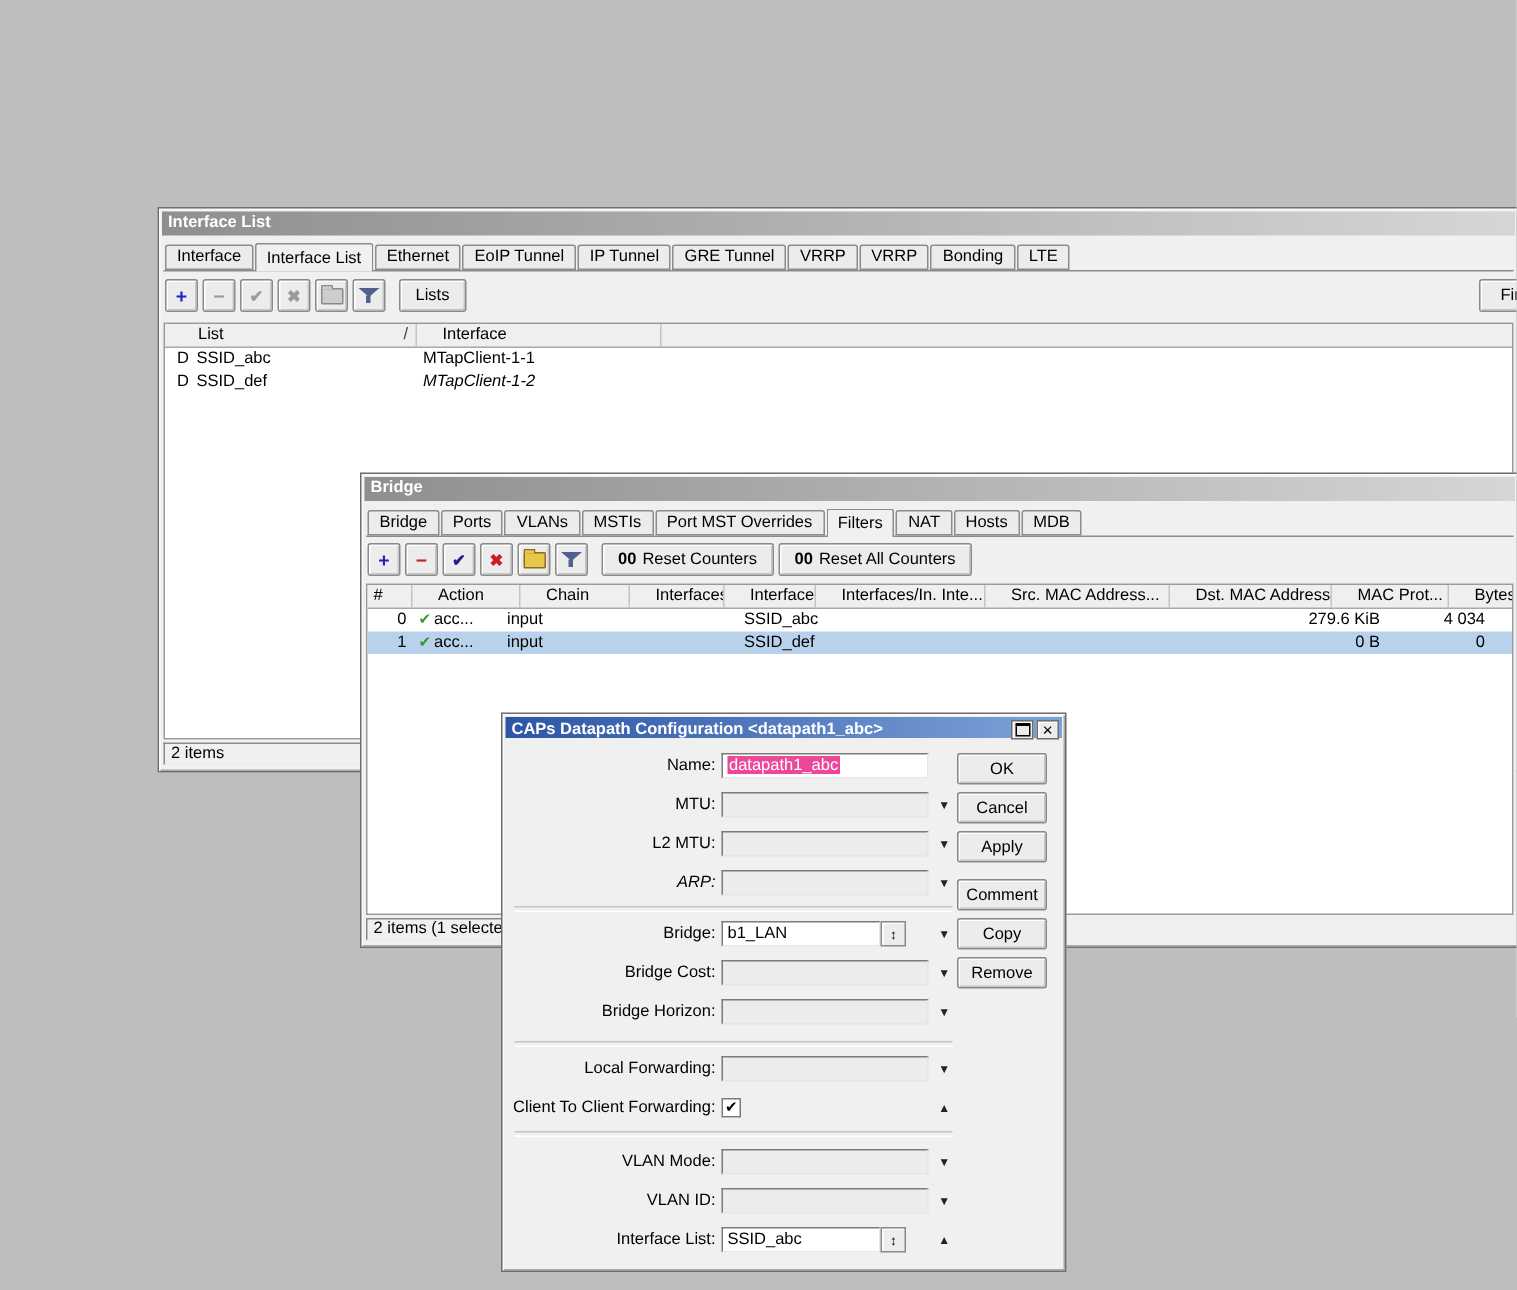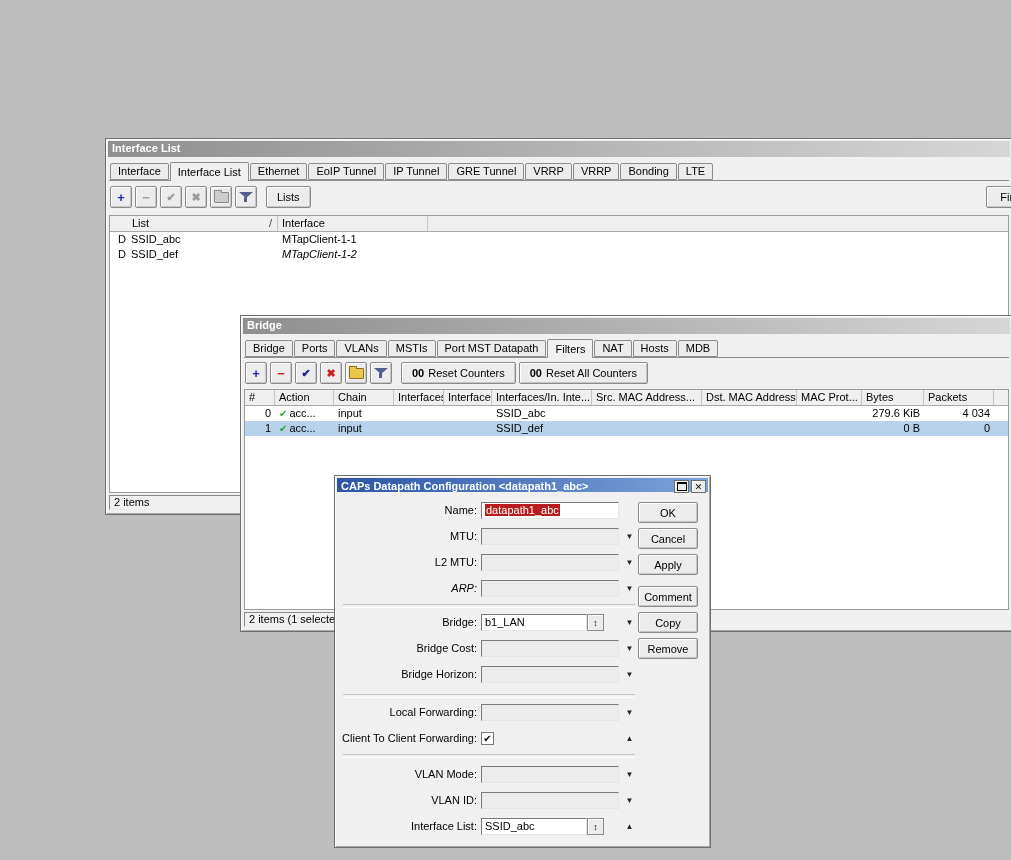--- a/index.html
+++ b/index.html
@@ -38,21 +38,21 @@
   .folder{width:13px;height:9px;background:#e8c84a;border:1px solid #8a6d1f;position:relative;border-radius:1px;}
   .folder::before{content:"";position:absolute;left:-1px;top:-3px;width:6px;height:2px;background:#e8c84a;
        border:1px solid #8a6d1f;border-bottom:none;border-radius:1px 1px 0 0;}
   .folder.gray{background:#cdcdcd;border-color:#8a8a8a;} .folder.gray::before{background:#cdcdcd;border-color:#8a8a8a;}
   .funnel{position:relative;width:14px;height:12px;}
   .funnel::before{content:"";position:absolute;left:0;top:1px;border-left:7px solid transparent;
        border-right:7px solid transparent;border-top:6px solid #50618f;}
   .funnel::after{content:"";position:absolute;left:5px;top:6px;width:3px;height:5px;background:#50618f;}
 
   .table-area{position:absolute;left:3px;right:3px;bottom:21px;background:#fff;border:1px solid #9a9a9a;overflow:hidden;}
-  .thead{background:#efefef;border-bottom:1px solid #a8a8a8;height:15px;}
+  .thead{background:#efefef;border-bottom:1px solid #a8a8a8;height:15px;gap:13px;}
   .th{border-right:1px solid #c4c4c4;padding:0 4px;height:15px;line-height:15px;overflow:hidden;white-space:nowrap;position:relative;box-sizing:border-box;}
   .trow{height:15px;line-height:15px;white-space:nowrap;}
   .td{overflow:hidden;padding:0 4px;box-sizing:border-box;}
   .right{text-align:right;}
   .selected-row{background:#b9d2ec;}
   .italic{font-style:italic;}
 
   .statusbar{position:absolute;left:3px;right:3px;bottom:3px;height:17px;display:flex;align-items:center;}
   .status-box{height:15px;line-height:13px;padding:0 4px;border:1px solid;border-color:#8a8a8a #ececec #ececec #8a8a8a;
        background:#f0f0f0;box-sizing:border-box;white-space:nowrap;}
@@ -87,21 +87,21 @@
   .field.disabled{background:#ececec;}
   .field.combo{width:106px;}
   .combo-btn{position:absolute;left:252px;width:17px;height:17px;box-sizing:border-box;background:#ececec;
        border:1px solid #8a8a8a;box-shadow:inset 1px 1px 0 #fff;display:flex;align-items:center;justify-content:center;font-size:9px;}
   .toggle{position:absolute;left:287px;width:15px;text-align:center;line-height:17px;font-size:8px;color:#222;}
   .checkbox{position:absolute;left:146px;top:2px;width:13px;height:13px;box-sizing:border-box;background:#fff;
        border:1px solid #7a7a7a;font-size:10px;line-height:11px;text-align:center;}
   .sep{position:absolute;left:8px;width:292px;height:2px;border-top:1px solid #c4c4c4;border-bottom:1px solid #fff;}
   .dlg-btn{position:absolute;left:303px;width:60px;height:21px;background:#ececec;border:1px solid #8a8a8a;border-radius:2px;
        box-shadow:inset 1px 1px 0 #fff, inset -1px -1px 0 #c6c6c6;display:flex;align-items:center;justify-content:center;box-sizing:border-box;}
-  .sel{background:#b91c1c;color:#fff;padding:0 1px;}
+  .sel{background:#ec4899;color:#fff;padding:0 1px;}
 </style>
 </head>
 <body>
 
 <div class="screen">
 
 
   <div class="win win-iflist">
     <div class="titlebar inactive">
       <span>Interface List</span>
@@ -170,21 +170,21 @@
   <div class="win win-bridge">
     <div class="titlebar inactive">
       <span>Bridge</span>
     </div>
     <div class="tabline"></div>
     <div class="tabs">
       <div class="tab">Bridge</div>
       <div class="tab">Ports</div>
       <div class="tab">VLANs</div>
       <div class="tab">MSTIs</div>
-      <div class="tab">Port MST Datapath</div>
+      <div class="tab">Port MST Overrides</div>
       <div class="tab active">Filters</div>
       <div class="tab">NAT</div>
       <div class="tab">Hosts</div>
       <div class="tab">MDB</div>
     </div>
     <div class="toolbar">
       <div class="icon-btn">
           <span class="g-add">+</span>
         </div>
       <div class="icon-btn">

